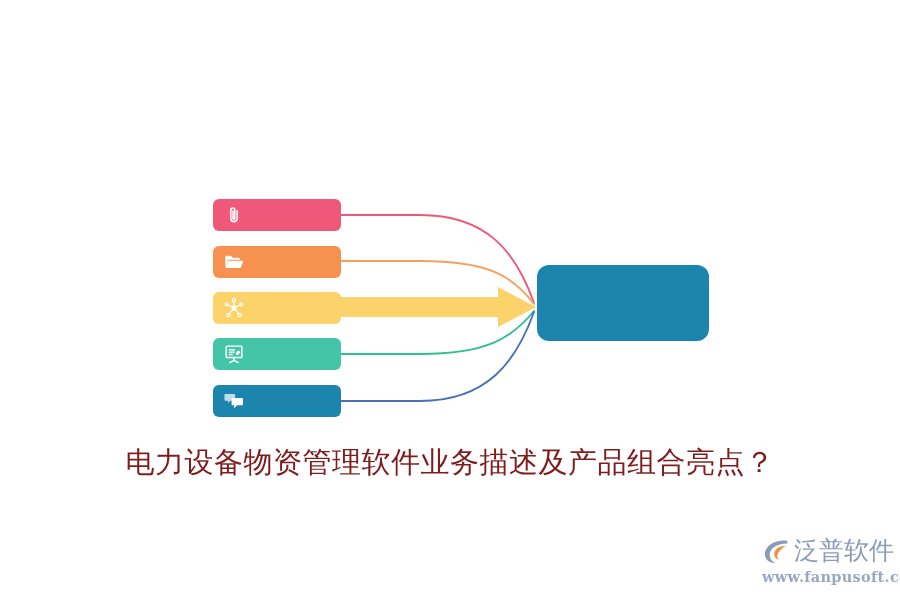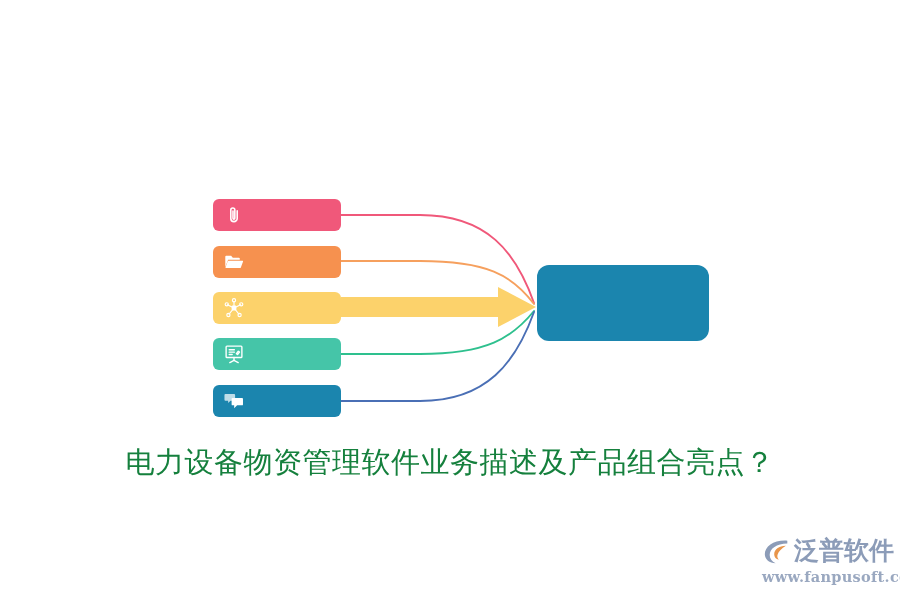--- a/index.html
+++ b/index.html
@@ -67,21 +67,21 @@
   
   .caption {
     position: absolute;
     left: 0;
     top: 440px;
     width: 900px;
     text-align: center;
     font-family: "DejaVu Serif", "Liberation Serif", serif;
     font-size: 29px;
     line-height: 44px;
-    color: #15803d;
+    color: #7f1d1d;
     letter-spacing: 0.5px;
     white-space: nowrap;
   }
 
   
   .watermark {
     position: absolute;
     left: 762px;
     top: 534px;
     width: 134px;
@@ -93,21 +93,21 @@
     height: 34px;
   }
   .wm-mark {
     width: 30px;
     height: 30px;
     flex: 0 0 auto;
   }
   .wm-name {
     font-family: "DejaVu Serif", "Liberation Serif", serif;
     font-size: 25px;
-    font-weight: bold;
+    font-weight: normal;
     color: #8c9cb8;
     line-height: 30px;
     margin-left: 2px;
     letter-spacing: 0px;
   }
   .wm-url {
     font-family: "DejaVu Serif", "Liberation Serif", serif;
     font-size: 14.5px;
     font-weight: bold;
     color: #9aa8c0;

